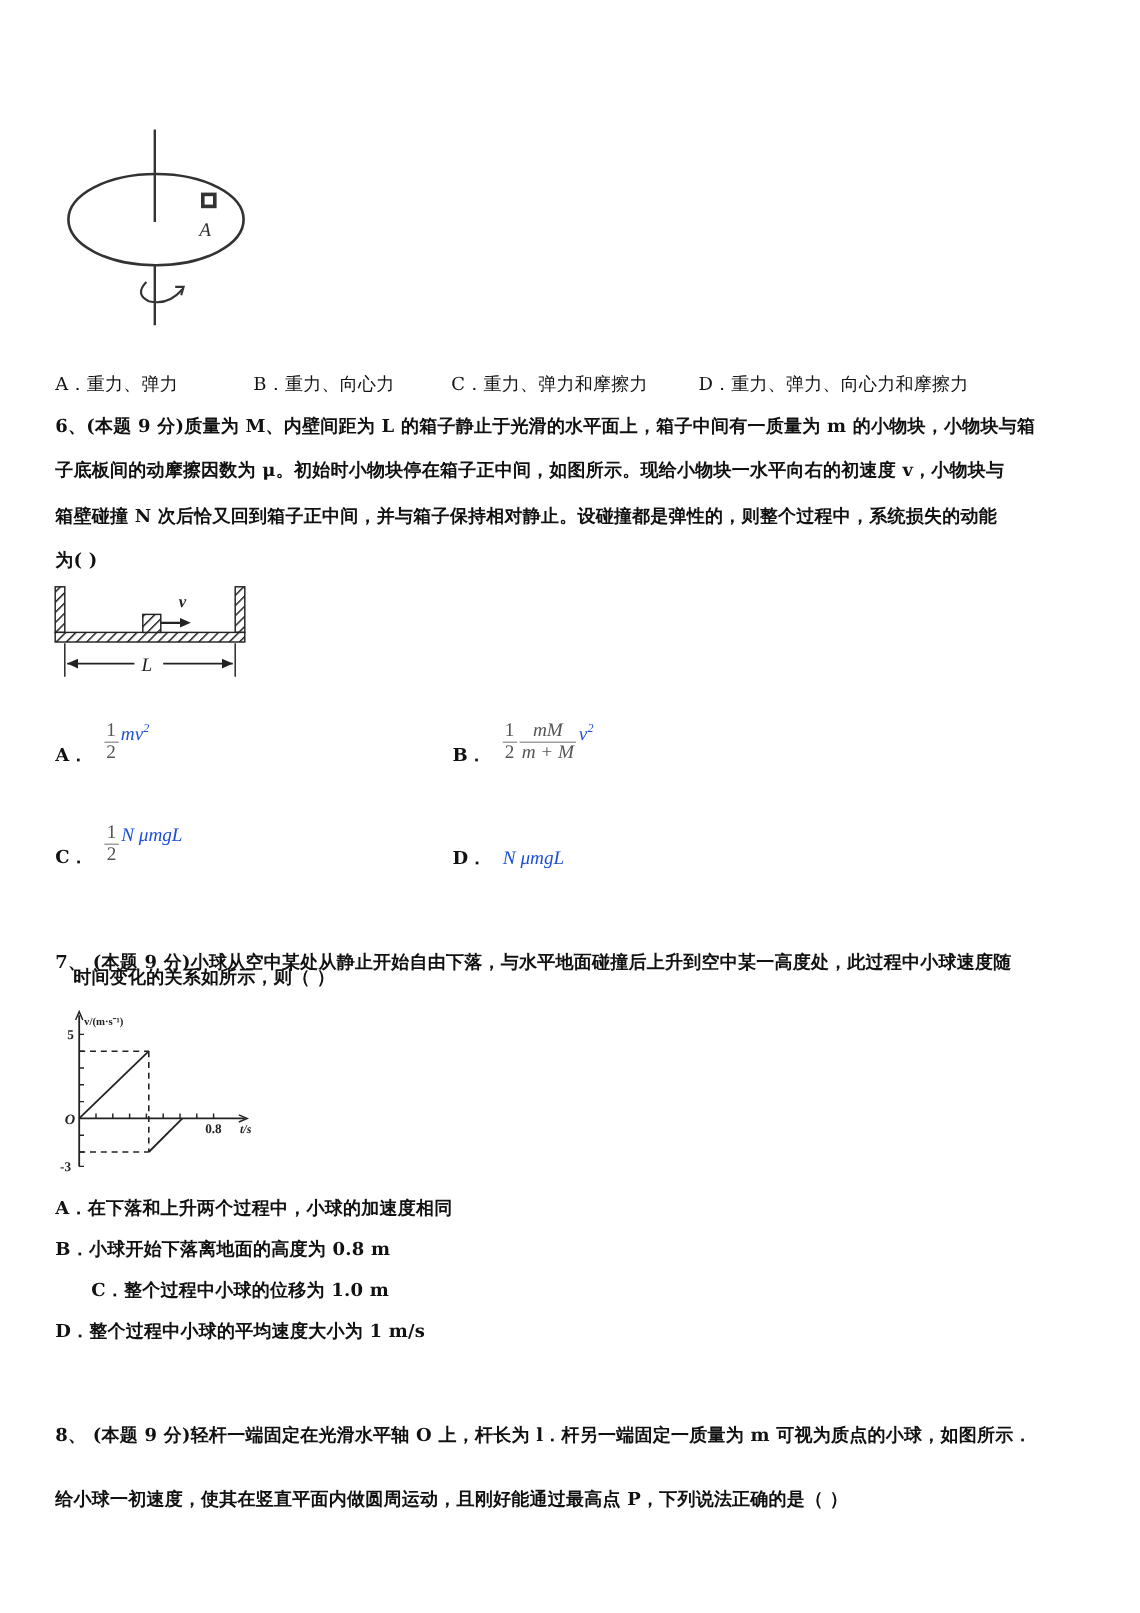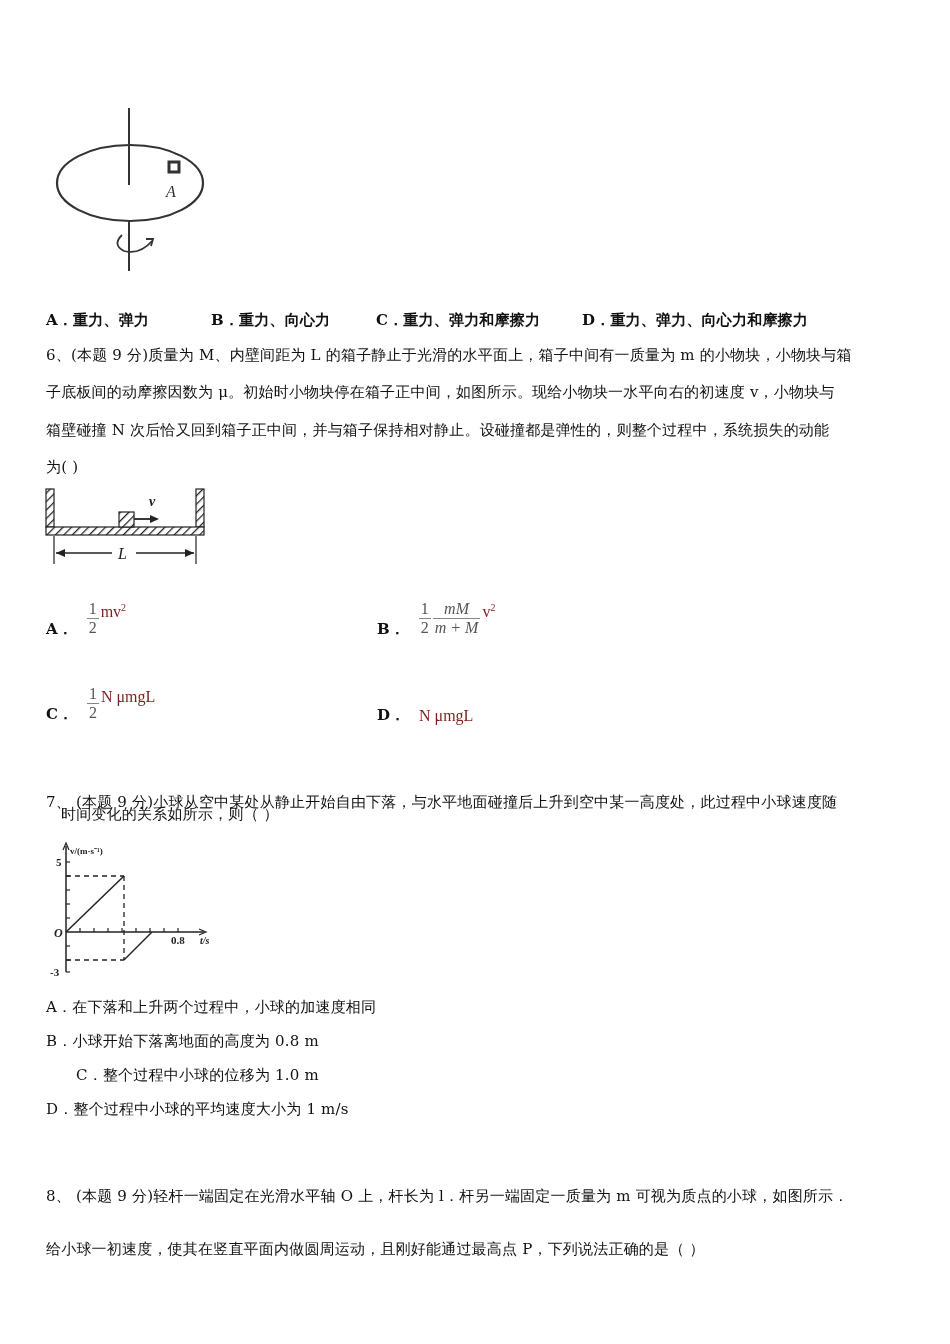--- a/index.html
+++ b/index.html
@@ -1,41 +1,41 @@
 <!DOCTYPE html>
 <html><head>
 <meta charset="utf-8">
 <style>
   html, body { margin: 0; padding: 0; background: #ffffff; }
   body { width: 950px; height: 1344px; position: relative; overflow: hidden;
          font-family: "DejaVu Serif", "Liberation Serif", serif; color: #111; }
   .abs { position: absolute; }
-  .line { position: absolute; left: 46px; font-size: 15px; font-weight: normal; white-space: nowrap; letter-spacing: 0.2px; }
+  .line { position: absolute; left: 46px; font-size: 15px; font-weight: bold; white-space: nowrap; letter-spacing: 0.2px; }
   .opt-row span { display: inline-block; }
-  .math { font-family: "Liberation Serif", "DejaVu Serif", serif; color: #7f1d1d; font-weight: normal; font-size: 16px; }
+  .math { font-family: "Liberation Serif", "DejaVu Serif", serif; font-style: italic; color: #1d4ed8; font-weight: normal; font-size: 16px; }
   .frac { display: inline-flex; flex-direction: column; align-items: center; vertical-align: middle; font-style: normal; color: #555; margin-right: 2px; }
   .frac .num { padding: 0 2px; line-height: 18px; }
   .frac .den { padding: 0 2px; line-height: 18px; border-top: 1px solid #888; }
   .lbl { font-family: "DejaVu Serif", serif; font-weight: bold; font-size: 15px; color: #111; margin-right: 14px; }
   sup { font-size: 10px; }
 </style>
 </head>
 <body>
 
 <svg class="abs" style="left:52px; top:105px;" width="160" height="170" viewBox="0 0 160 170">
   <ellipse cx="78" cy="78" rx="73" ry="38" fill="none" stroke="#333" stroke-width="2.2"></ellipse>
   <line x1="77" y1="3" x2="77" y2="80" stroke="#333" stroke-width="2"></line>
   <line x1="77" y1="116" x2="77" y2="166" stroke="#333" stroke-width="2"></line>
   <rect x="117" y="57" width="10" height="10" fill="none" stroke="#333" stroke-width="3"></rect>
   <text x="114" y="92" font-size="16" font-style="italic" fill="#333" font-family="Liberation Serif, serif">A</text>
   <path d="M 70 130 Q 60 140 72 146 Q 88 150 100 136" fill="none" stroke="#333" stroke-width="1.8"></path>
   <path d="M 94 134 L 101 134 L 99 141" fill="none" stroke="#333" stroke-width="1.8"></path>
 </svg>
 
-<div class="line opt-row" style="top:311px; font-weight:bold;">
+<div class="line opt-row" style="top:311px; font-weight:normal;">
   <span style="width:165px"><span>A．</span><span>重力、弹力</span></span><span style="width:165px"><span>B．</span><span>重力、向心力</span></span><span style="width:206px"><span>C．</span><span>重力、弹力和摩擦力</span></span><span><span>D．</span><span>重力、弹力、向心力和摩擦力</span></span>
 </div>
 
 <div class="line" style="top:346px;">6、(本题 9 分)质量为 M、内壁间距为 L 的箱子静止于光滑的水平面上，箱子中间有一质量为 m 的小物块，小物块与箱</div>
 <div class="line" style="top:383px;">子底板间的动摩擦因数为 μ。初始时小物块停在箱子正中间，如图所示。现给小物块一水平向右的初速度 v，小物块与</div>
 <div class="line" style="top:421px;">箱壁碰撞 N 次后恰又回到箱子正中间，并与箱子保持相对静止。设碰撞都是弹性的，则整个过程中，系统损失的动能</div>
 <div class="line" style="top:458px;">为( )</div>
 
 <svg class="abs" style="left:44px; top:486px;" width="166" height="80" viewBox="0 0 166 80">
   <defs>

